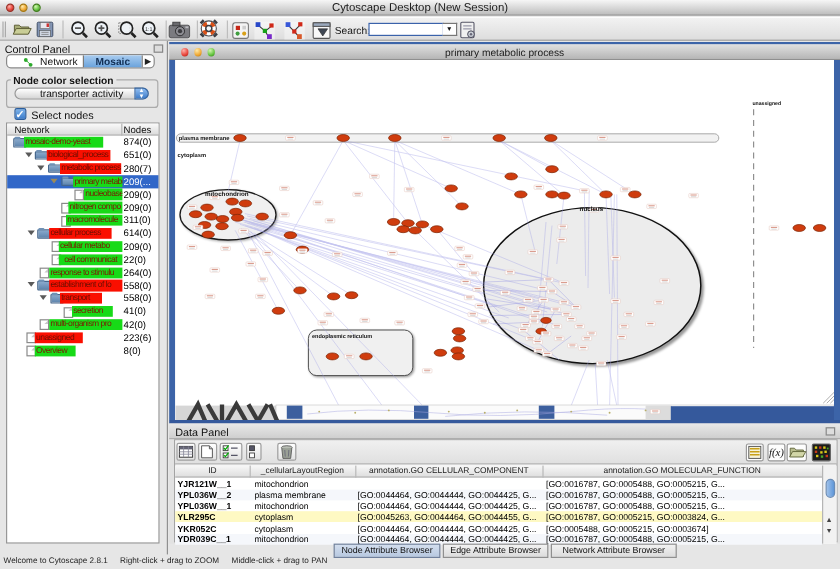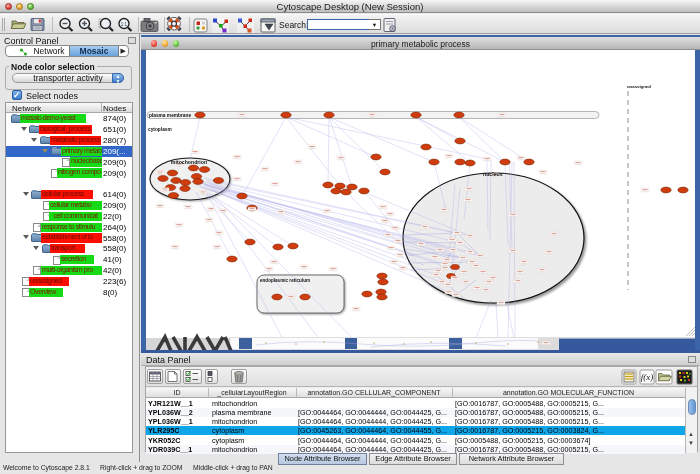--- a/index.html
+++ b/index.html
@@ -263,20 +263,25 @@
       </div>
     <div class="trow abs" style="top:53.9px;">
         <div class="file abs" style="left:56px;"></div>
         <div class="tlab gbg abs" style="left:64px;width:32px;">nucleobase-</div>
         <div class="tval abs">209(0)</div>
       </div>
     <div class="trow abs" style="top:64.8px;">
         <div class="file abs" style="left:45px;"></div>
         <div class="tlab gbg abs" style="left:51px;width:45px;">nitrogen compo</div>
         <div class="tval abs">209(0)</div>
+      </div>
+    <div class="trow abs" style="top:75.6px;">
+        <div class="file abs" style="left:45px;"></div>
+        <div class="tlab gbg abs" style="left:49px;width:47px;">macromolecule</div>
+        <div class="tval abs">311(0)</div>
       </div>
     <div class="trow abs" style="top:86.5px;">
         <div class="arr abs" style="left:17px;"></div>
         <div class="fold abs" style="left:25px;"></div>
         <div class="tlab rbg abs" style="left:35px;width:52px;">cellular process</div>
         <div class="tval abs">614(0)</div>
       </div>
     <div class="trow abs" style="top:97.3px;">
         <div class="file abs" style="left:37px;"></div>
         <div class="tlab gbg abs" style="left:43px;width:53px;">cellular metabo</div>
@@ -722,21 +727,21 @@
           <div class="c2 abs">plasma membrane</div>
           <div class="c3 abs">[GO:0044464, GO:0044444, GO:0044425, G...</div>
           <div class="c4 abs">[GO:0016787, GO:0005488, GO:0005215, G...</div>
         </div>
       <div class="drow abs" style="top:28.9px;">
           <div class="c1 abs">YPL036W__1</div>
           <div class="c2 abs">mitochondrion</div>
           <div class="c3 abs">[GO:0044464, GO:0044444, GO:0044425, G...</div>
           <div class="c4 abs">[GO:0016787, GO:0005488, GO:0005215, G...</div>
         </div>
-      <div class="drow abs" style="top:38.1px;background:#0ea5e9;">
+      <div class="drow abs" style="top:38.1px;background:#fef9c3;">
           <div class="c1 abs">YLR295C</div>
           <div class="c2 abs">cytoplasm</div>
           <div class="c3 abs">[GO:0045263, GO:0044464, GO:0044455, G...</div>
           <div class="c4 abs">[GO:0016787, GO:0005215, GO:0003824, G...</div>
         </div>
       <div class="drow abs" style="top:47.3px;">
           <div class="c1 abs">YKR052C</div>
           <div class="c2 abs">cytoplasm</div>
           <div class="c3 abs">[GO:0044464, GO:0044444, GO:0044425, G...</div>
           <div class="c4 abs">[GO:0005488, GO:0005215, GO:0003674]</div>

